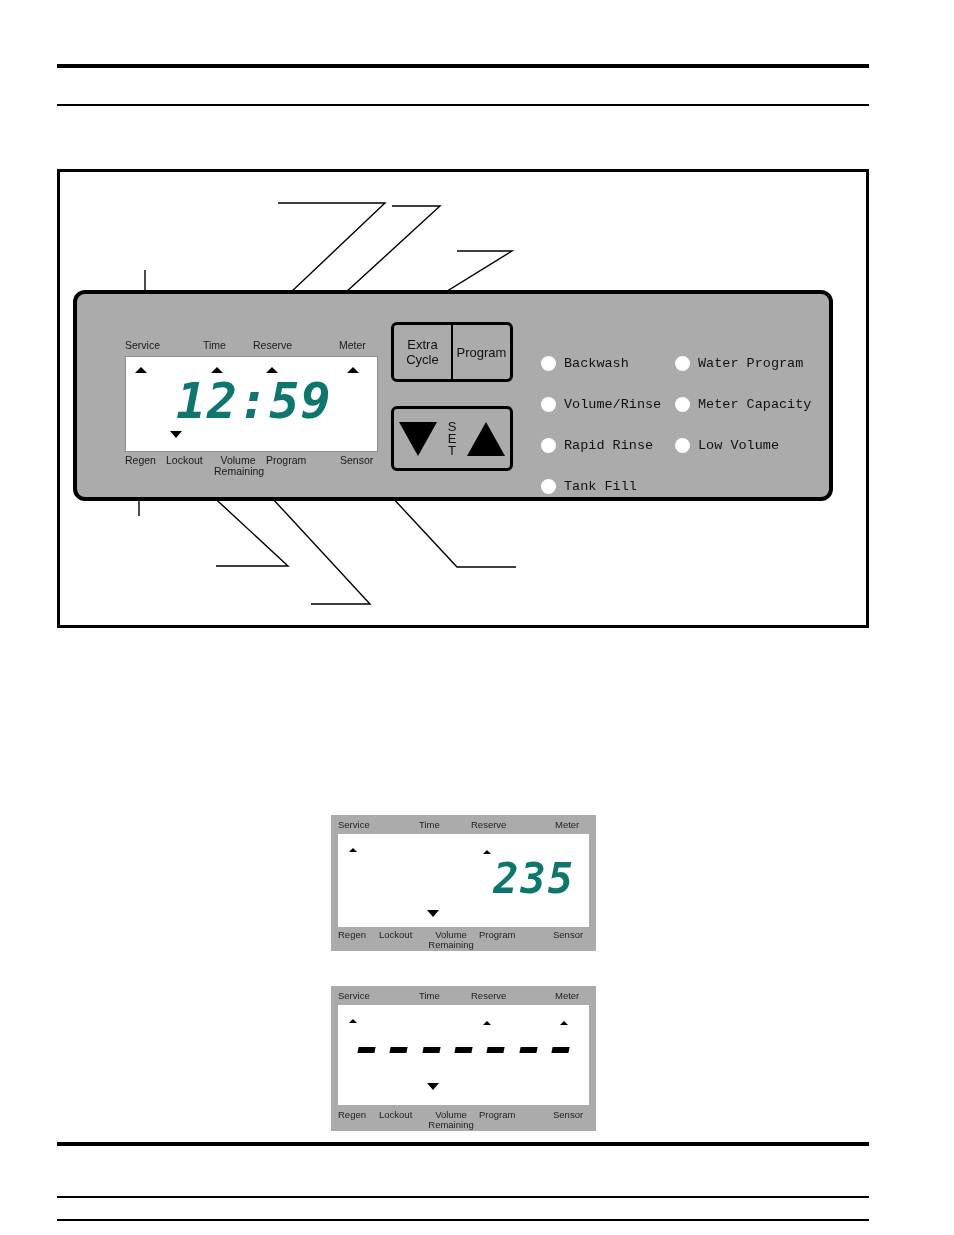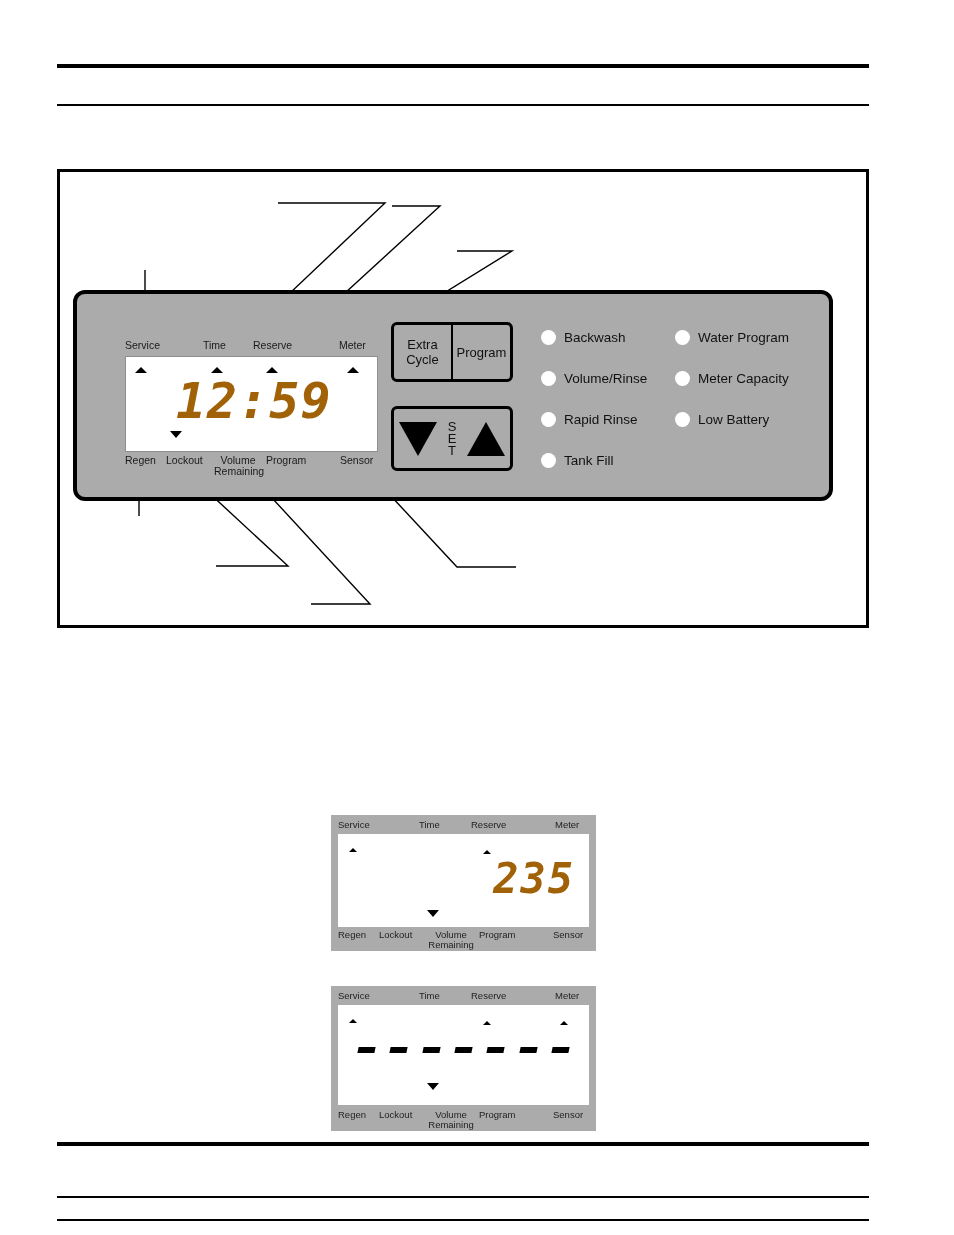--- a/index.html
+++ b/index.html
@@ -93,21 +93,21 @@
     background: #ffffff;
     border: 1px solid #8e8e8e;
     box-sizing: border-box;
     overflow: hidden;
   }
   .seg-digits {
     position: absolute;
     font-family: "DejaVu Sans Mono", monospace;
     font-weight: 700;
     font-style: italic;
-    color: #a16207;
+    color: #0f766e;
     letter-spacing: 2px;
   }
   #big-digits {
     font-size: 50px;
     left: 50px;
     top: 15px;
     letter-spacing: 1px;
   }
   .mk-up, .mk-down {
     position: absolute;
@@ -190,22 +190,23 @@
 
   
   .led-col {
     position: absolute;
     top: 36px;
   }
   #led-col-left  { left: 464px; }
   #led-col-right { left: 598px; }
   .led-row {
     display: flex;
-    align-items: flex-start;
+    align-items: flex-end;
     height: 41px;
+    font-family: Liberation Mono, monospace;
   }
   .led-dot {
     width: 15px;
     height: 15px;
     border-radius: 50%;
     background: #ffffff;
     margin-right: 8px;
     flex: 0 0 auto;
   }
   .led-label {
@@ -382,21 +383,21 @@
     <div class="led-row">
       <div class="led-dot"></div>
       <div class="led-label">Water Program</div>
     </div>
     <div class="led-row">
       <div class="led-dot"></div>
       <div class="led-label">Meter Capacity</div>
     </div>
     <div class="led-row">
       <div class="led-dot"></div>
-      <div class="led-label">Low Battery</div>
+      <div class="led-label">Low Volume</div>
     </div>
   </div>
 </div>
 
 <div class="mini-panel" id="mini-panel-1">
   <div class="mini-toplabels">
     <span style="left:7px;">Service</span>
     <span style="left:88px;">Time</span>
     <span style="left:140px;">Reserve</span>
     <span style="left:224px;">Meter</span>

